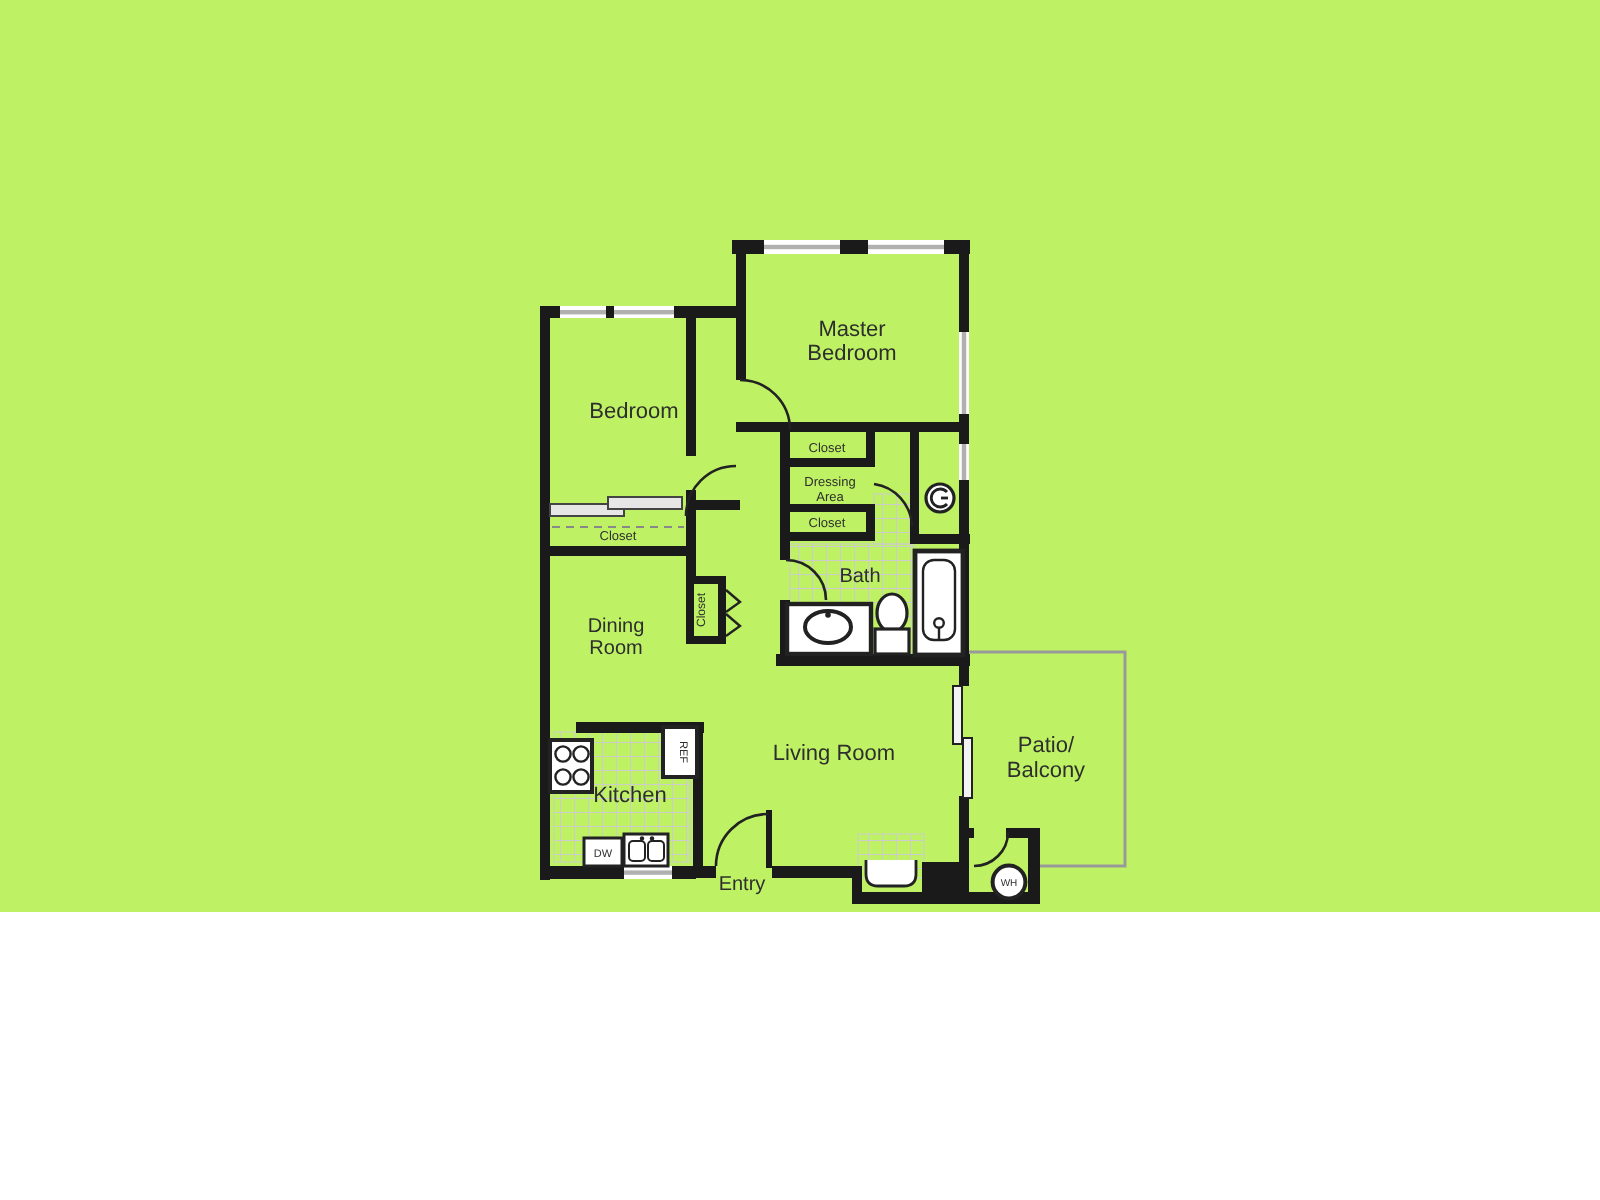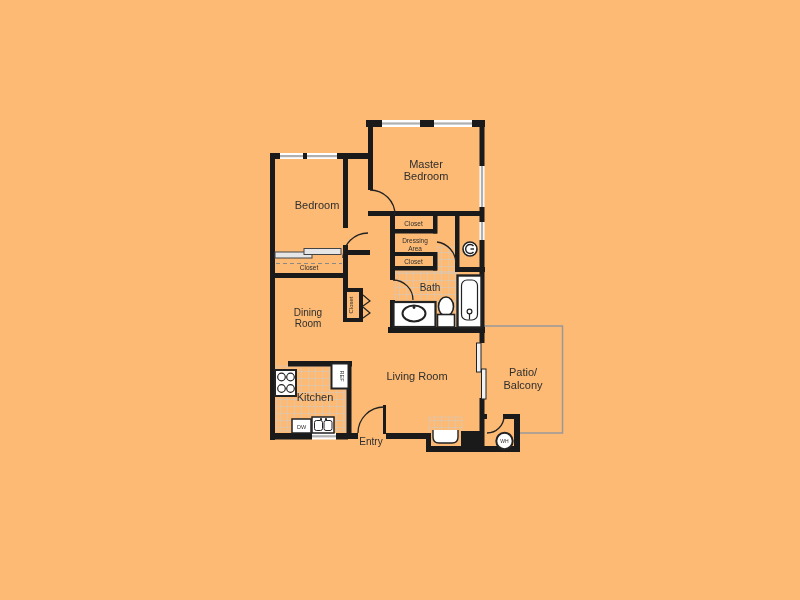--- a/index.html
+++ b/index.html
@@ -1,16 +1,16 @@
 <!DOCTYPE html>
 <html><head>
 <meta charset="utf-8">
 <style>
   html,body{margin:0;padding:0;background:#ffffff;}
-  .canvas{position:relative;width:800px;height:600px;background:#fdba74;overflow:hidden;
+  .canvas{position:relative;width:800px;height:456px;background:#bef264;overflow:hidden;
           font-family:"Liberation Sans", sans-serif;text-align:center;}
   svg{position:absolute;left:0;top:0;}
   text{fill:#2e2e2e;font-family:"Liberation Sans", sans-serif;}
   .room-label{font-size:11px;}
   .small-label{font-size:10px;}
   .closet-label{font-size:6.5px;}
   .tiny-label{font-size:6px;}
   .appl-label{font-size:5.5px;}
   .wh-label{font-size:5px;}
 </style>

